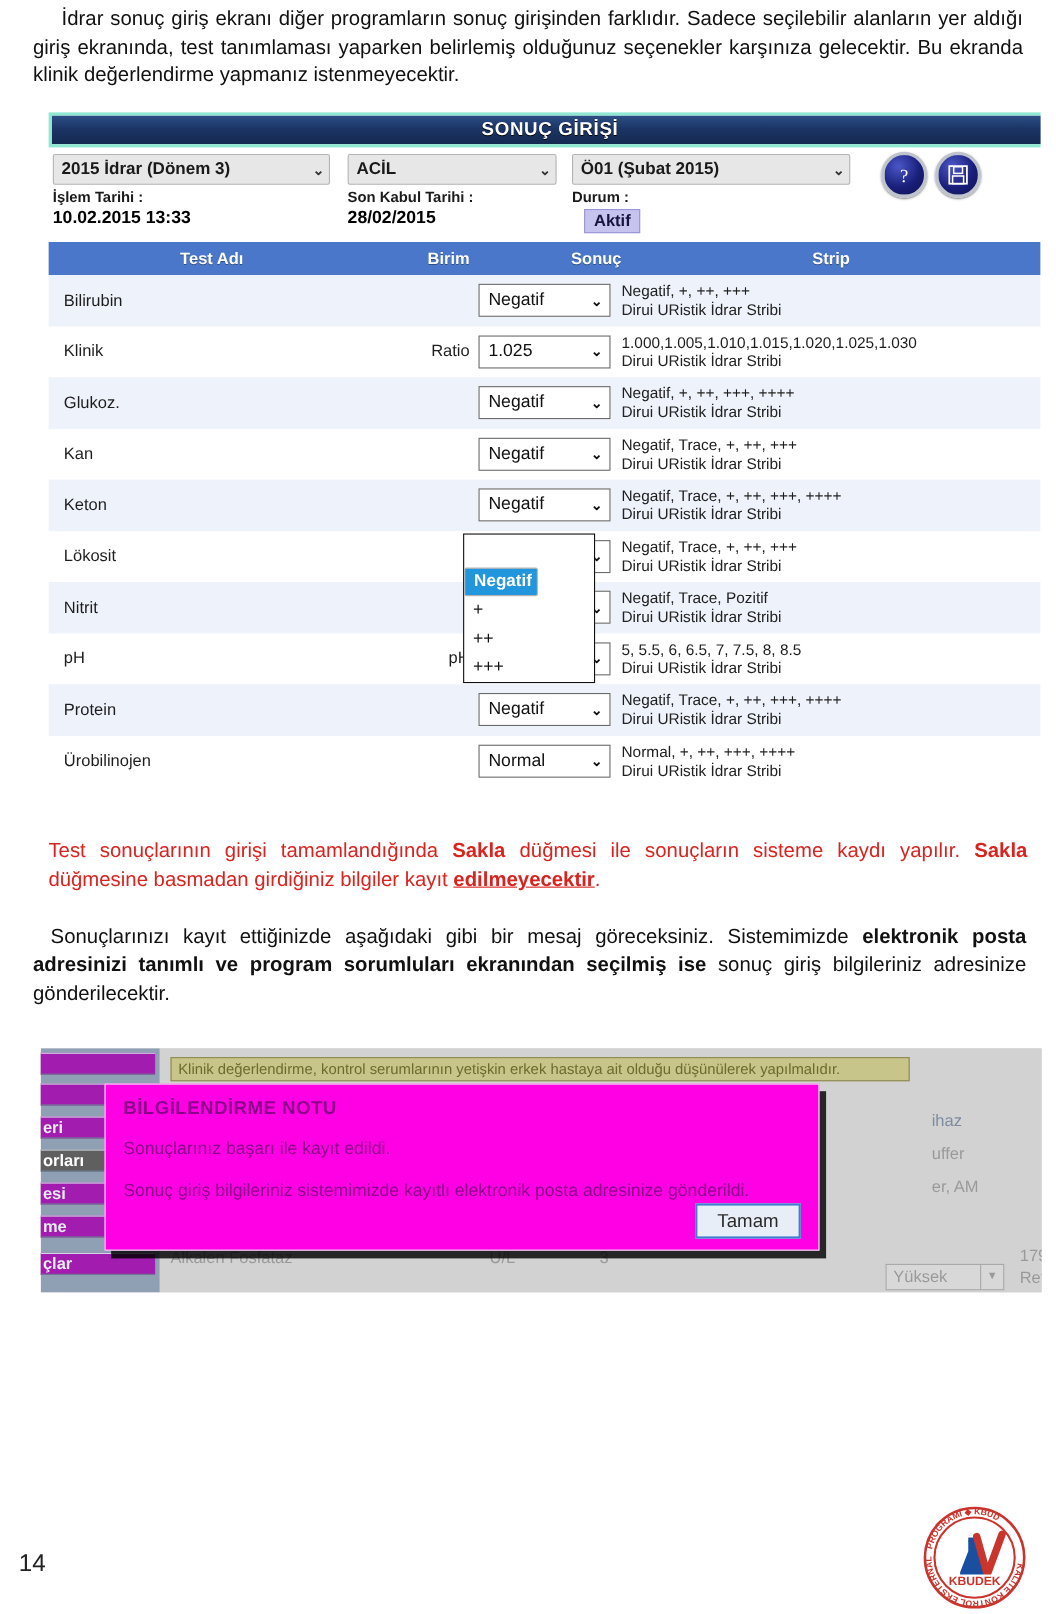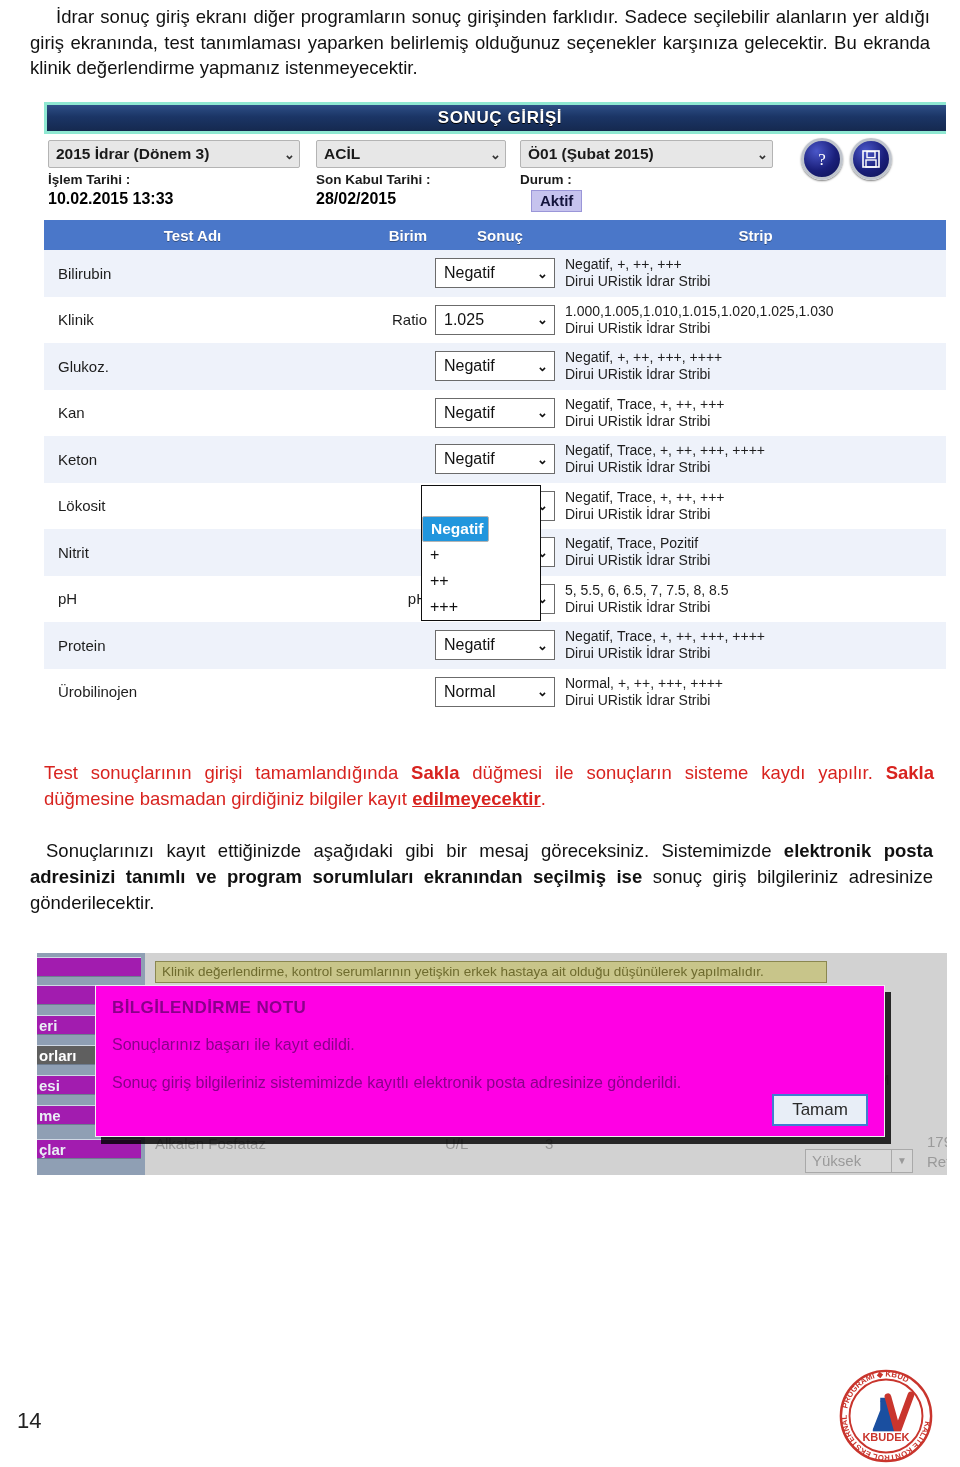--- a/index.html
+++ b/index.html
@@ -84,21 +84,21 @@
   
   .tbl{position:absolute;left:0;top:118px;width:902px;}
   .thead{
     height:30px;background:#4a77c9;
     display:flex;align-items:center;
     color:#fff;font-weight:bold;font-size:15px;
     text-shadow:0 1px 0 rgba(0,0,0,.35);
   }
   .c-test{width:297px;text-align:center;}
   .c-birim{width:86px;text-align:right;}
-  .c-sonuc{width:130px;padding-left:8px;text-align:center;}
+  .c-sonuc{width:130px;padding-left:8px;text-align:right;}
   .c-strip{flex:1;text-align:center;}
   .trow{
     height:46.5px;display:flex;align-items:center;
     font-size:15px;color:#1d1d1d;
     position:relative;
   }
   .trow.odd{background:#eef2fa;}
   .trow.even{background:#ffffff;}
   .trow .c-test{text-align:left;padding-left:14px;box-sizing:border-box;}
   .trow .c-strip{text-align:left;padding-left:0;}
@@ -174,21 +174,21 @@
     box-sizing:border-box;padding-left:6px;line-height:22px;
   }
   .row2 .combo2 .ar{position:absolute;right:0;top:0;width:20px;height:22px;
     border-left:1px solid #a9a9a9;text-align:center;font-size:10px;line-height:22px;}
   .rightcol2{
     position:absolute;right:4px;top:52px;width:96px;
     color:#9a9a9a;font-size:15px;line-height:30px;text-align:left;
   }
   .rightcol2 .r1{color:#7e8ca0;}
   .dialog2{
-    position:absolute;left:58px;top:32px;width:790px;height:152px;
+    position:absolute;left:58px;top:32px;width:650px;height:152px;
     background:#ff00e4;
     border:1px solid #f0f0f0;
     box-shadow:6px 7px 0 rgba(0,0,0,.82);
     color:#8a008a;
     box-sizing:border-box;
   }
   .dialog2 .dtitle{
     position:absolute;left:16px;top:12px;font-size:17px;font-weight:bold;
     color:#8a008a;letter-spacing:.4px;
   }

